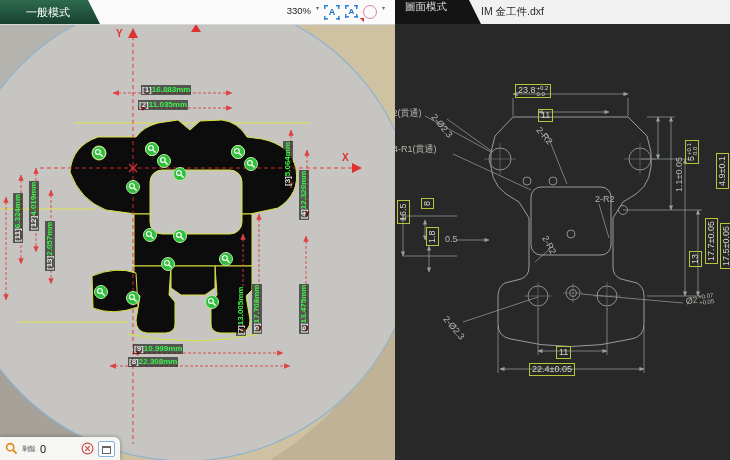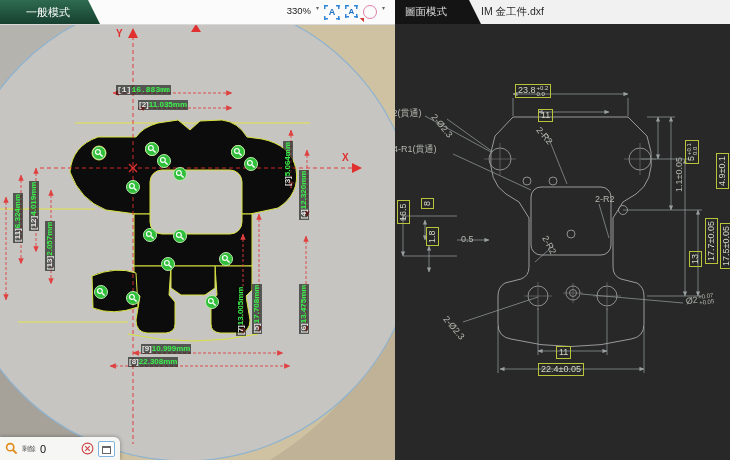--- a/index.html
+++ b/index.html
@@ -42,21 +42,21 @@
   .statusbar{position:absolute;left:0;bottom:0;width:120px;height:23px;background:#f6f6f4;z-index:40;
     border-radius:0 6px 0 0;box-shadow:0 0 4px rgba(0,0,0,.35);display:flex;align-items:center;gap:4px;padding:0 5px;box-sizing:border-box;}
   .rem-label{font-size:7px;color:#555;}
   .rem-value{font-size:11px;color:#111;}
   .sb-spacer{flex:1;}
   .win-btn{width:15px;height:14px;border:1px solid #7fb2dc;border-radius:2px;background:#fff;position:relative;}
   .win-btn::after{content:"";position:absolute;left:3px;top:4px;width:7px;height:5px;border:1px solid #666;border-top-width:2px;}
   
   .rp{position:relative;width:335px;height:460px;background:#282828;overflow:hidden;}
   .rp-tabbar{position:absolute;top:0;left:0;right:0;height:24px;background:#f1f1f1;display:flex;align-items:center;z-index:30;}
-  .rp-tab-mode{height:24px;min-width:86px;padding:0 16px 0 10px;display:flex;align-items:center;
+  .rp-tab-mode{height:24px;min-width:86px;padding:0 16px 0 10px;display:flex;align-items:flex-start;
     background:#141414;color:#ddd;font-size:10.5px;clip-path:polygon(0 0,calc(100% - 12px) 0,100% 100%,0 100%);box-sizing:border-box;}
   .rp-tab-file{font-size:10.5px;color:#2b2b2b;}
   .rp-view{position:absolute;left:0;top:24px;width:335px;height:436px;overflow:hidden;}
   
   .ann{position:absolute;white-space:nowrap;font-size:9px;color:#b4b8ae;z-index:20;line-height:11px;}
   .ann.box{border:1px solid #b9c43a;padding:0 2px;color:#d2d8c4;}
   .ann.vert{transform-origin:0 0;transform:rotate(-90deg);}
   .tol{display:inline-flex;flex-direction:column;font-size:6px;line-height:6px;vertical-align:middle;margin-left:1px;}
 </style>
 </head>
@@ -179,29 +179,29 @@
           <use href="#badge" transform="translate(133,274)"></use>
             <use href="#badge" transform="translate(212,278)"></use>
         </g>
       </svg>
 
       
       <div class="axis-label" style="left:116px;top:4px;">Y</div>
       <div class="axis-label" style="left:342px;top:128px;">X</div>
 
       
-      <div class="meas" style="left:116px;top:61px;font-family:Liberation Mono, monospace;"><span class="mid">[1]</span><span class="mval">16.883mm</span></div>
+      <div class="meas" style="left:141px;top:61px;"><span class="mid">[1]</span><span class="mval">16.883mm</span></div>
       <div class="meas" style="left:138px;top:76px;"><span class="mid">[2]</span><span class="mval">11.035mm</span></div>
       <div class="meas vert" style="left:283px;top:163px;"><span class="mid">[3]</span><span class="mval">5.064mm</span></div>
       <div class="meas vert" style="left:299px;top:196px;"><span class="mid">[4]</span><span class="mval">12.320mm</span></div>
       <div class="meas vert" style="left:252px;top:310px;"><span class="mid">[5]</span><span class="mval">17.708mm</span></div>
       <div class="meas vert" style="left:299px;top:310px;"><span class="mid">[6]</span><span class="mval">13.475mm</span></div>
       <div class="meas vert" style="left:236px;top:312px;"><span class="mid">[7]</span><span class="mval">13.005mm</span></div>
       <div class="meas" style="left:128px;top:333px;"><span class="mid">[8]</span><span class="mval">22.308mm</span></div>
-      <div class="meas" style="left:133px;top:320px;margin-left:8px;"><span class="mid">[9]</span><span class="mval">10.999mm</span></div>
+      <div class="meas" style="left:133px;top:320px;"><span class="mid">[9]</span><span class="mval">10.999mm</span></div>
       
       <div class="meas vert" style="left:13px;top:219px;"><span class="mid">[11]</span><span class="mval">6.324mm</span></div>
       <div class="meas vert" style="left:29px;top:207px;"><span class="mid">[12]</span><span class="mval">4.019mm</span></div>
       <div class="meas vert" style="left:45px;top:247px;"><span class="mid">[13]</span><span class="mval">2.057mm</span></div>
 
       
       <div class="statusbar">
         <svg width="13" height="13" viewBox="0 0 13 13">
           <circle cx="5.2" cy="5.2" r="3.6" fill="none" stroke="#e08a1a" stroke-width="1.6"></circle>
           <line x1="8" y1="8" x2="11.6" y2="11.6" stroke="#e08a1a" stroke-width="1.8"></line>
@@ -310,21 +310,21 @@
       <div class="ann box" style="left:120px;top:60px;">
         <span>23.8</span><span class="tol">
             <span>+0.2</span>
             <span>0.0</span>
           </span>
       </div>
       <div class="ann box" style="left:143px;top:85px;">11</div>
       <div class="ann" style="left:147px;top:101px;transform:rotate(50deg);transform-origin:0 0;">2-R2</div>
       <div class="ann" style="left:200px;top:170px;">2-R2</div>
       <div class="ann" style="left:154px;top:210px;transform:rotate(62deg);transform-origin:0 0;">2-R2</div>
-      <div class="ann" style="left:66px;top:210px;">0.5</div>
+      <div class="ann" style="left:50px;top:210px;">0.5</div>
       <div class="ann box vert" style="left:2px;top:200px;">16.5</div>
       <div class="ann box vert" style="left:26px;top:185px;">8</div>
       <div class="ann box vert" style="left:31px;top:222px;">1.8</div>
       <div class="ann box vert" style="left:290px;top:140px;">
         <span>5</span><span class="tol">
             <span>+0.1</span>
             <span>0.0</span>
           </span>
       </div>
       <div class="ann vert" style="left:279px;top:168px;">1.1±0.05</div>
@@ -333,16 +333,16 @@
       <div class="ann box vert" style="left:294px;top:243px;">13</div>
       <div class="ann box vert" style="left:325px;top:245px;">17.5±0.05</div>
       <div class="ann" style="left:290px;top:272px;transform:rotate(-8deg);transform-origin:0 0;">
         <span>Ø2</span><span class="tol">
             <span>+0.07</span>
             <span>+0.05</span>
           </span>
       </div>
       <div class="ann" style="left:54px;top:290px;transform:rotate(50deg);transform-origin:0 0;">2-Ø2.3</div>
       <div class="ann box" style="left:161px;top:322px;">11</div>
-      <div class="ann box" style="left:143px;top:339px;">22.4±0.05</div>
+      <div class="ann box" style="left:134px;top:339px;">22.4±0.05</div>
     </div>
   </section>
 </div>
 
 </body></html>

